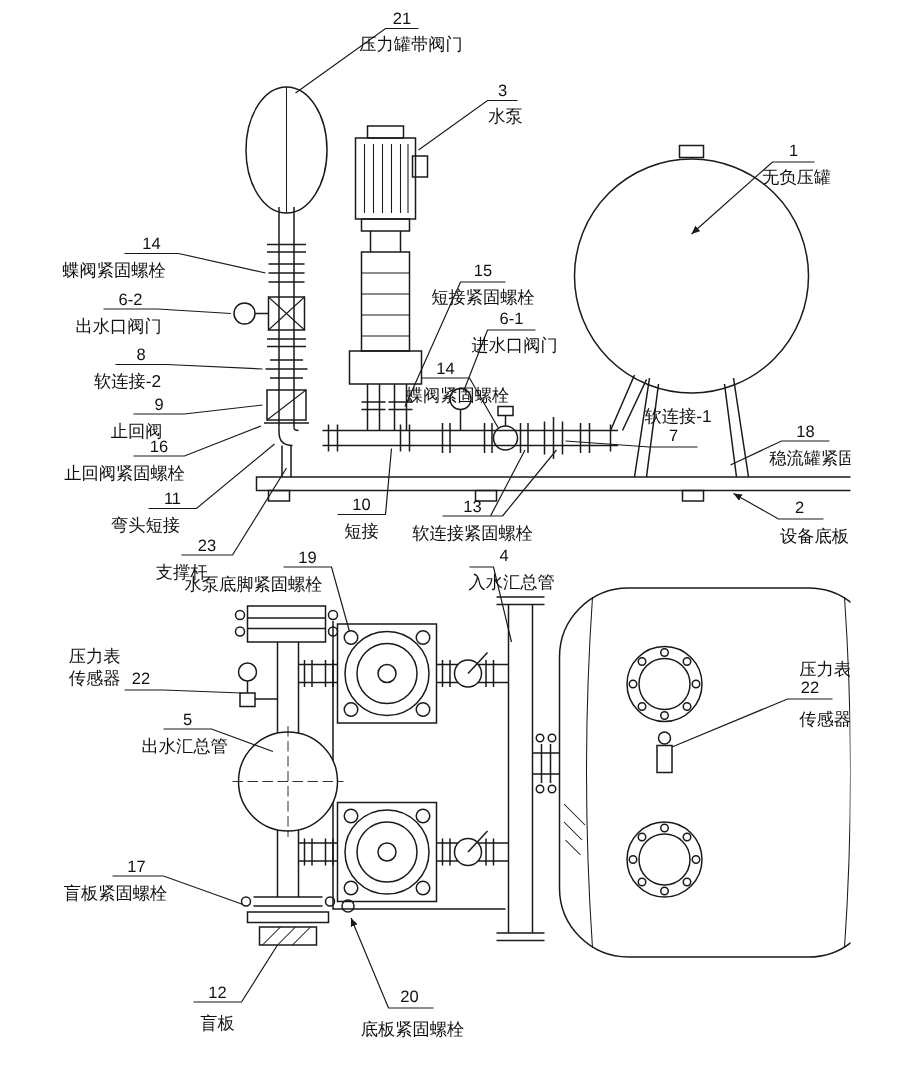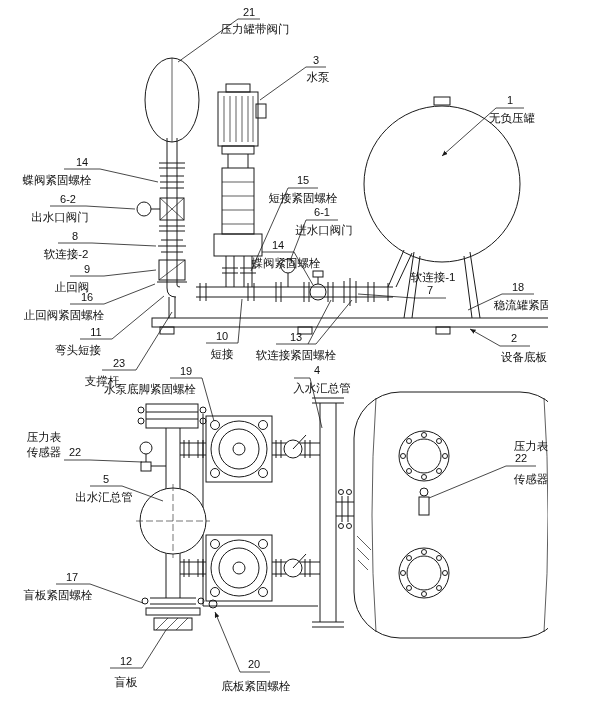--- a/index.html
+++ b/index.html
@@ -1,17 +1,17 @@
 <!DOCTYPE html>
 <html><head>
 <meta charset="utf-8">
 <style>
   html,body{margin:0;padding:0;background:#fff;}
   .stage{position:relative;width:548px;height:718px;background:#fff;overflow:hidden;
-         font-family:"Liberation Sans","DejaVu Sans",sans-serif;}
+         font-family:"Liberation Sans","DejaVu Sans",sans-serif;margin-left:19px;}
   svg{position:absolute;left:0;top:0;}
   .s{stroke:#1a1a1a;fill:none;stroke-width:1;}
   .sw{stroke:#1a1a1a;fill:#fff;stroke-width:1;}
   .thin{stroke-width:0.7;}
   .ld{stroke:#1a1a1a;fill:none;stroke-width:0.8;}
   .cl{stroke:#1a1a1a;fill:none;stroke-width:0.6;stroke-dasharray:7 3;}
   .num,.lbl{fill:#111;stroke:none;font-size:11.5px;}
   .num{font-size:11px;}
 </style>
 </head>

